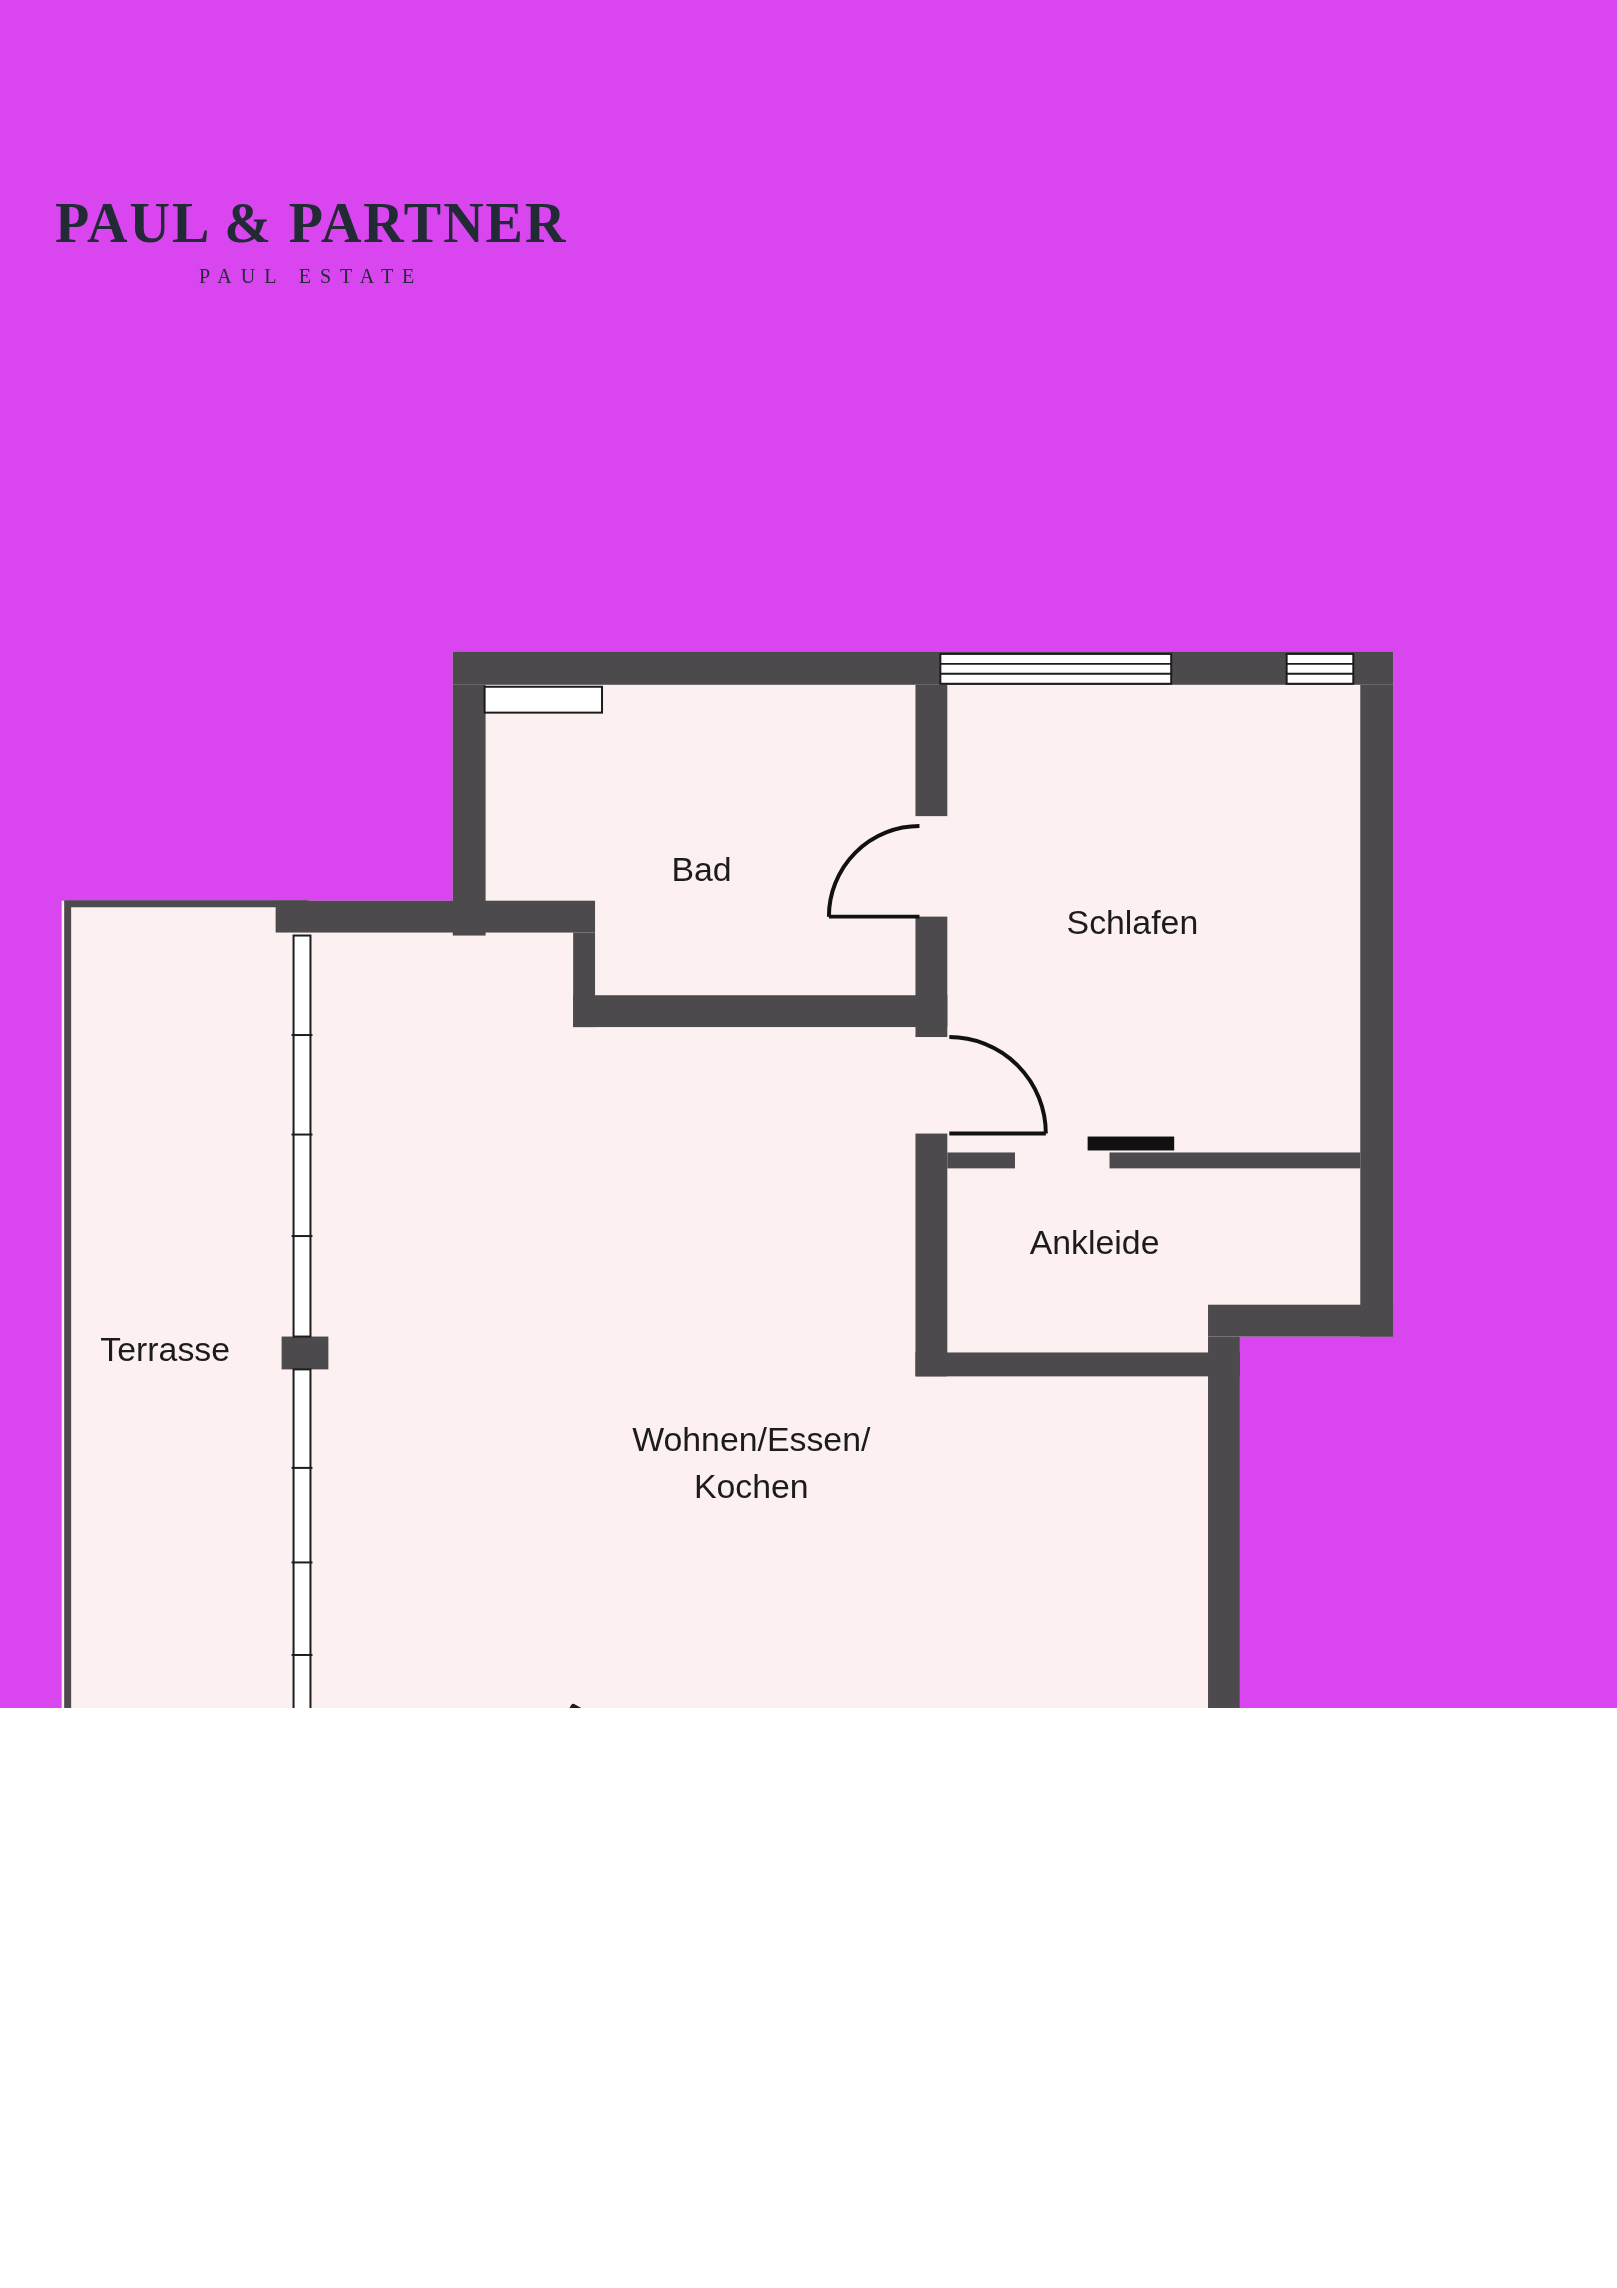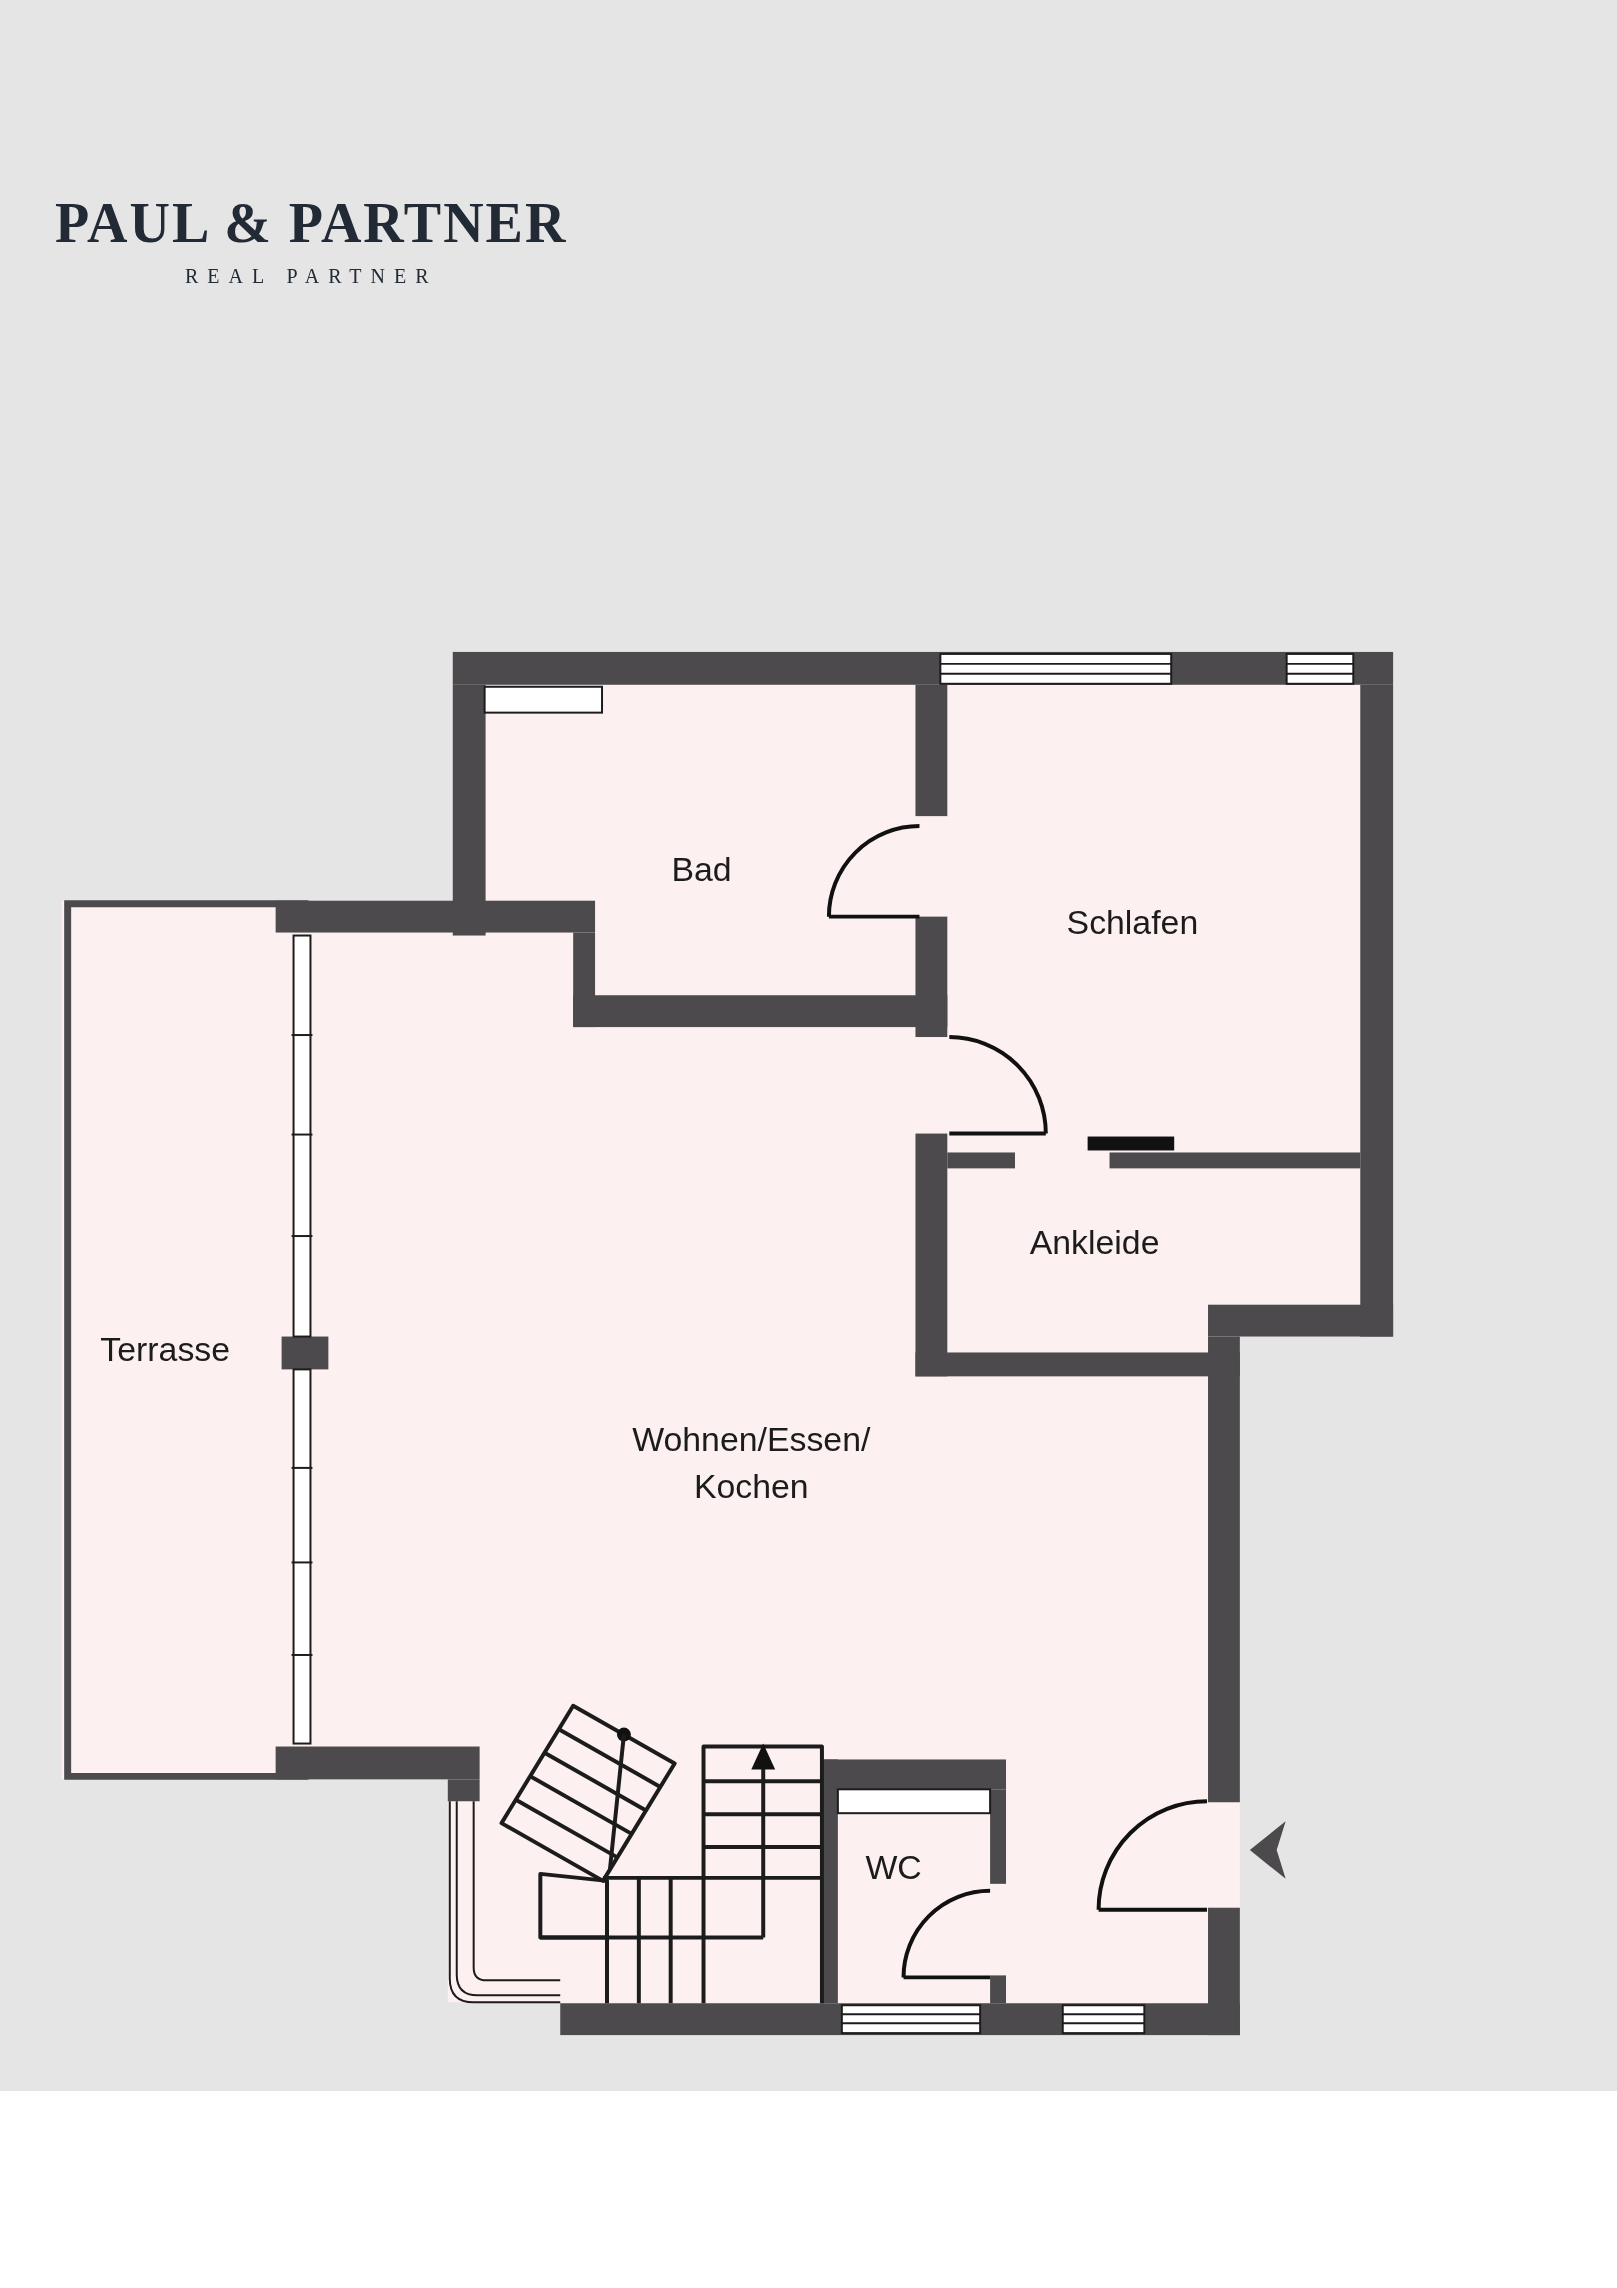--- a/index.html
+++ b/index.html
@@ -1,16 +1,16 @@
 <!DOCTYPE html>
 <html style="--wall: #4c4a4d; --floor: #fcf1f0; --line: #1c1c1c; --label: #1c1c1c; --brand: #222a36;"><head>
 <meta charset="utf-8">
 <style>
   html,body{margin:0;padding:0;background:#ffffff;}
-  #stage{position:relative;width:1618px;height:2091px;background:#e5e5e5;overflow:hidden;
+  #stage{position:relative;width:1618px;height:1708px;background:#d946ef;overflow:hidden;
          font-family:"Liberation Sans",sans-serif;}
   
   #logo{position:absolute;left:55px;top:195px;display:inline-block;text-align:center;}
   #logo .brand-name{font-family:"Liberation Serif",serif;font-weight:600;
         font-size:56px;letter-spacing:2px;color:var(--brand);white-space:nowrap;line-height:1;}
   #logo .brand-tagline{font-family:"Liberation Serif",serif;font-weight:400;
         font-size:20px;letter-spacing:9px;color:var(--brand);margin-top:14px;}
   
   #plan{position:absolute;left:0;top:0;}
   .wall{fill:var(--wall);stroke:none;}
@@ -25,21 +25,21 @@
   .lbl{font-family:"Liberation Sans",sans-serif;font-size:34px;fill:var(--label);
        text-anchor:middle;}
 </style>
 </head>
 <body>
 
 <div id="stage">
 
   <div id="logo">
     <div class="brand-name">PAUL &amp; PARTNER</div>
-    <div class="brand-tagline">REAL PARTNER</div>
+    <div class="brand-tagline">PAUL ESTATE</div>
   </div>
 
   <svg id="plan" width="1618" height="2289" viewBox="0 0 1626 2300">
 
     <g>
       <polygon class="floor" points="455,655 1400,655 1400,1343 1246,1343 1246,2045 563,2045 563,2012 450,2012 450,1788 277,1788 277,905 455,905"></polygon>
       <rect class="floor" x="62" y="905" width="248" height="883"></rect>
     </g>
 
     <path class="terrasse-border" d="M 310 908 L 68 908 L 68 1785 L 310 1785"></path>

